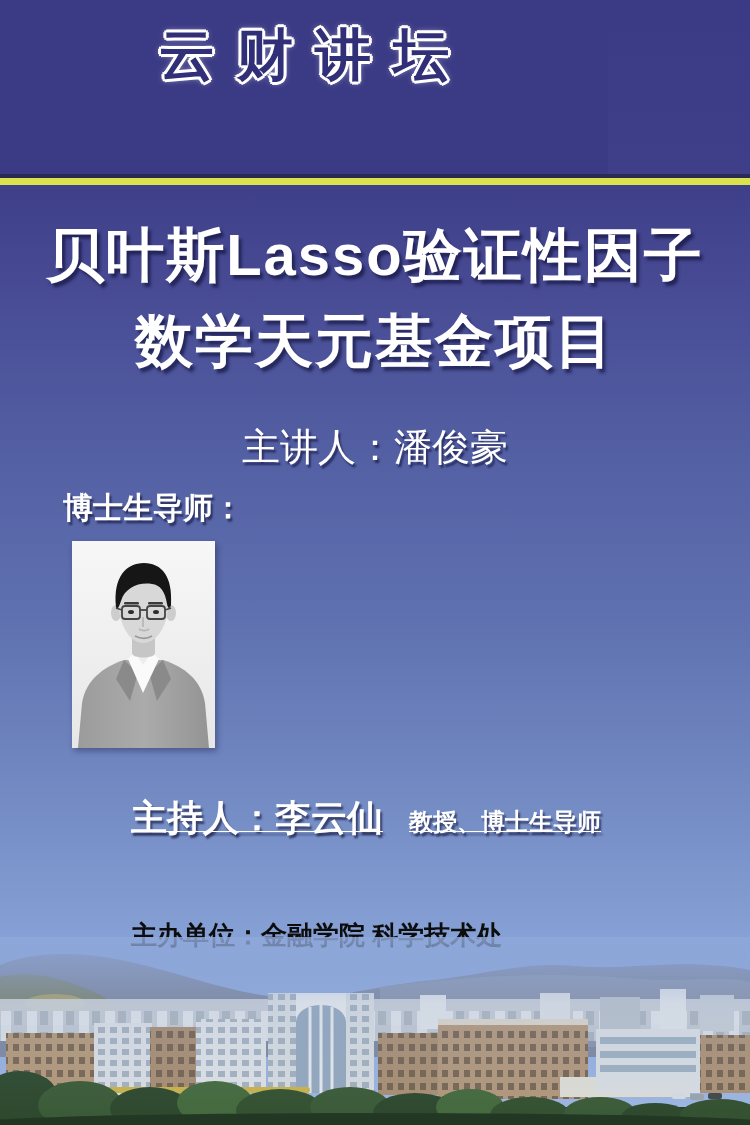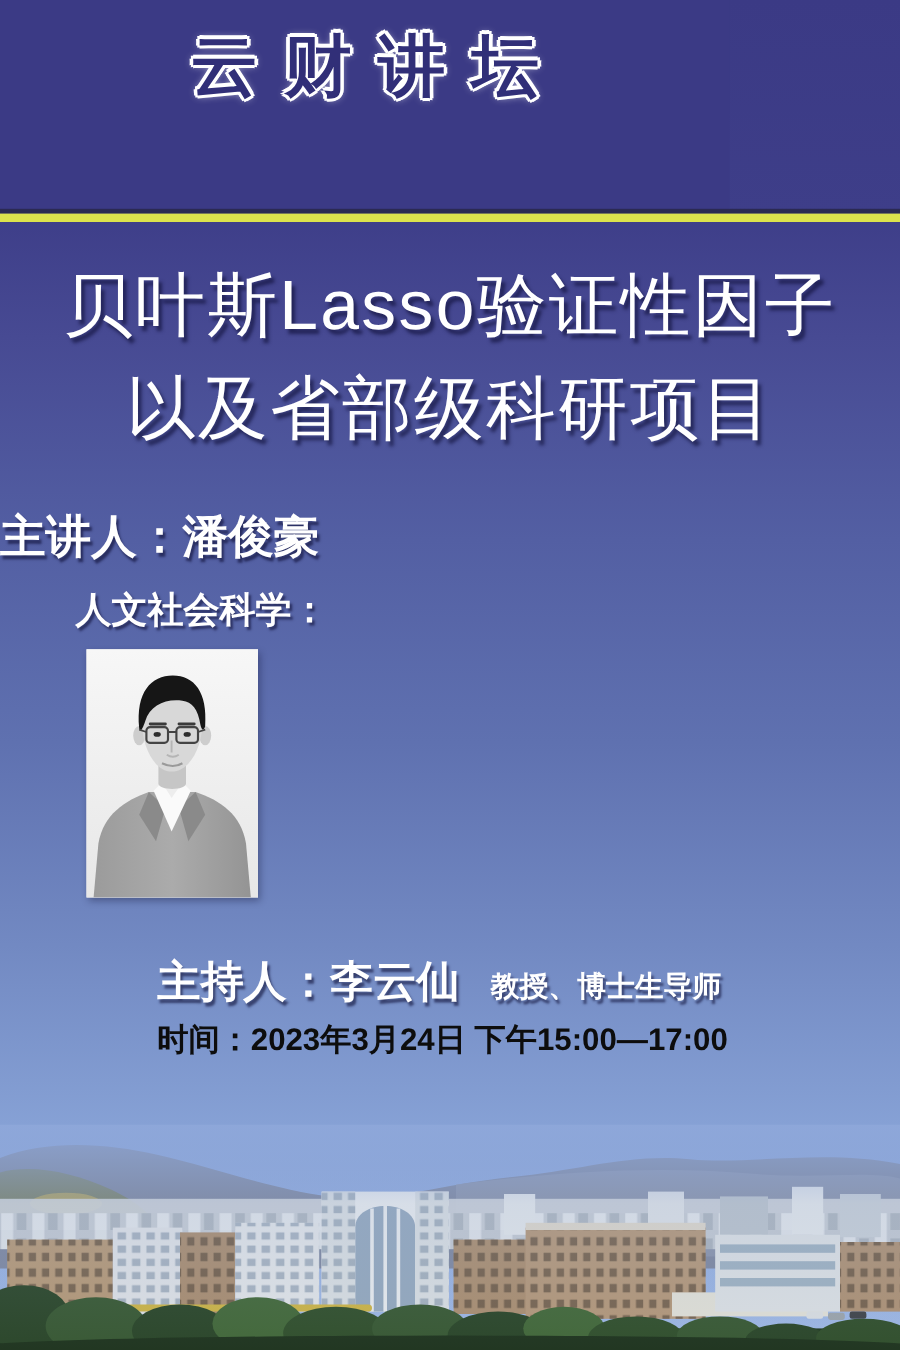--- a/index.html
+++ b/index.html
@@ -33,28 +33,28 @@
        0   -3px 0 #fff, 0    3px 0 #fff,
        0    0   7px rgba(255,255,255,.9);
   }
   .banner-line.l1{top:18px;font-size:56px;letter-spacing:22px;text-indent:22px;}
   .banner-line.l2{top:90px;font-size:57px;letter-spacing:13px;text-indent:13px;}
   .divider-dark{position:absolute;top:174px;left:0;width:750px;height:4px;background:#2b2a52;}
   .divider-yellow{position:absolute;top:178px;left:0;width:750px;height:7px;background:#dce24d;}
   
   .main-title{
     position:absolute;top:212px;left:0;width:750px;
-    text-align:center;color:#fff;font-weight:normal;
+    text-align:center;color:#fff;font-weight:bold;
     font-size:58px;line-height:86px;letter-spacing:2px;
     text-shadow:3px 4px 3px rgba(12,12,50,.6);
   }
   
   .speaker-line{
     position:absolute;top:422px;left:0;width:100%;
-    color:#fff;font-weight:bold;font-size:38px;
+    text-align:center;color:#fff;font-weight:normal;font-size:38px;
     text-shadow:2px 3px 2px rgba(12,12,50,.6);
   }
   
   .bio-label{
     position:absolute;top:488px;left:63px;
     color:#fff;font-weight:bold;font-size:30px;
     text-shadow:2px 3px 2px rgba(12,12,50,.6);
   }
   .bio-row{position:absolute;top:541px;left:72px;width:640px;display:flex;}
   .portrait{
@@ -66,21 +66,21 @@
   .bio-text{
     margin-left:16px;width:481px;
     color:#fff;font-weight:bold;
     font-size:23.2px;line-height:29.6px;
     text-align:justify;text-indent:2em;
     text-shadow:1px 2px 2px rgba(12,12,50,.55);
   }
   
   .host-line{
     position:absolute;top:794px;left:131px;white-space:nowrap;
-    color:#fff;text-shadow:2px 3px 2px rgba(12,12,50,.6);
+    color:#fff;text-shadow:2px 3px 2px rgba(12,12,50,.6);text-decoration:underline;
   }
   .host-big{font-weight:bold;font-size:36px;}
   .host-small{font-weight:bold;font-size:24px;margin-left:26px;}
   .detail-line{
     position:absolute;left:131px;white-space:nowrap;
     color:#0d0d0d;font-weight:bold;font-size:26px;
   }
   .detail-line.time{top:849px;}
   .detail-line.meeting{top:884px;}
   .detail-line.organizer{top:918px;}
@@ -94,28 +94,28 @@
 <div class="poster">
 
   <div class="banner">
     <div class="banner-line l1">云财讲坛</div>
   </div>
   <div class="divider-dark"></div>
   <div class="divider-yellow"></div>
 
   <div class="main-title">
     <div>贝叶斯Lasso验证性因子</div>
-    <div>以及省部级科研项目</div>
+    <div>数学天元基金项目</div>
   </div>
 
   <div class="speaker-line">
     <span>主讲人：</span><span>潘俊豪</span>
   </div>
 
-  <div class="bio-label">人文社会科学：</div>
+  <div class="bio-label">博士生导师：</div>
 
   <div class="bio-row">
     <div class="portrait">
       <svg viewBox="0 0 143 207" preserveAspectRatio="none">
         <defs>
           <linearGradient id="pbg" x1="0" y1="0" x2="0" y2="1">
             <stop offset="0" stop-color="#f7f7f7"></stop>
             <stop offset="1" stop-color="#e7e7e7"></stop>
           </linearGradient>
           <linearGradient id="suit" x1="0" y1="0" x2="1" y2="0">
@@ -158,22 +158,22 @@
         <path d="M71,76 L71,86 M67,88 C70,90 74,90 77,88" stroke="#b5b5b5" stroke-width="1.6" fill="none"></path>
         <path d="M63,95 C69,98 75,98 80,95" stroke="#9a9a9a" stroke-width="1.8" fill="none"></path>
       </svg>
     </div>
   </div>
 
   <div class="host-line">
     <span class="host-big">主持人：</span><span class="host-big">李云仙</span><span class="host-small">教授、博士生导师</span>
   </div>
 
-  <div class="detail-line time">
-    <span>时间：</span><span>2023年3月24日 下午15:00—17:00</span>
+  <div class="detail-line organizer">
+    <span>主办单位：</span><span>金融学院 科学技术处</span>
   </div>
 
   <div class="campus">
     <svg viewBox="0 0 750 188" preserveAspectRatio="none">
       <defs>
         <pattern id="winT" width="11" height="13" patternUnits="userSpaceOnUse">
           <rect x="2" y="3" width="6" height="7" fill="#5f5142" opacity="0.7"></rect>
         </pattern>
         <pattern id="winW" width="12" height="11" patternUnits="userSpaceOnUse">
           <rect x="2" y="2" width="7" height="6" fill="#8799ab" opacity="0.65"></rect>

